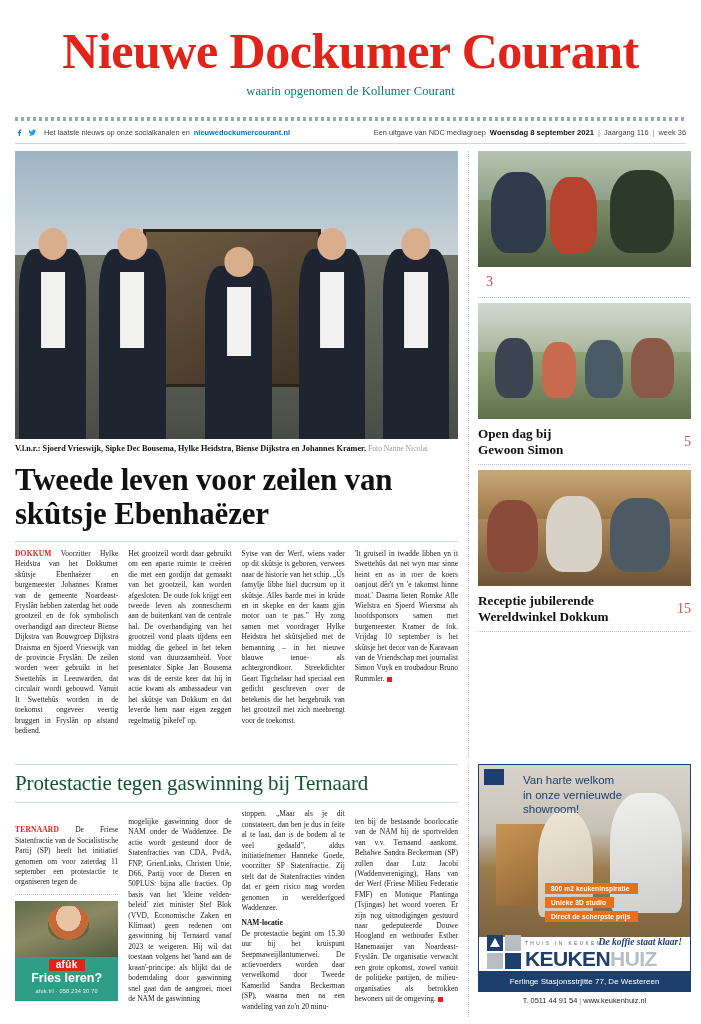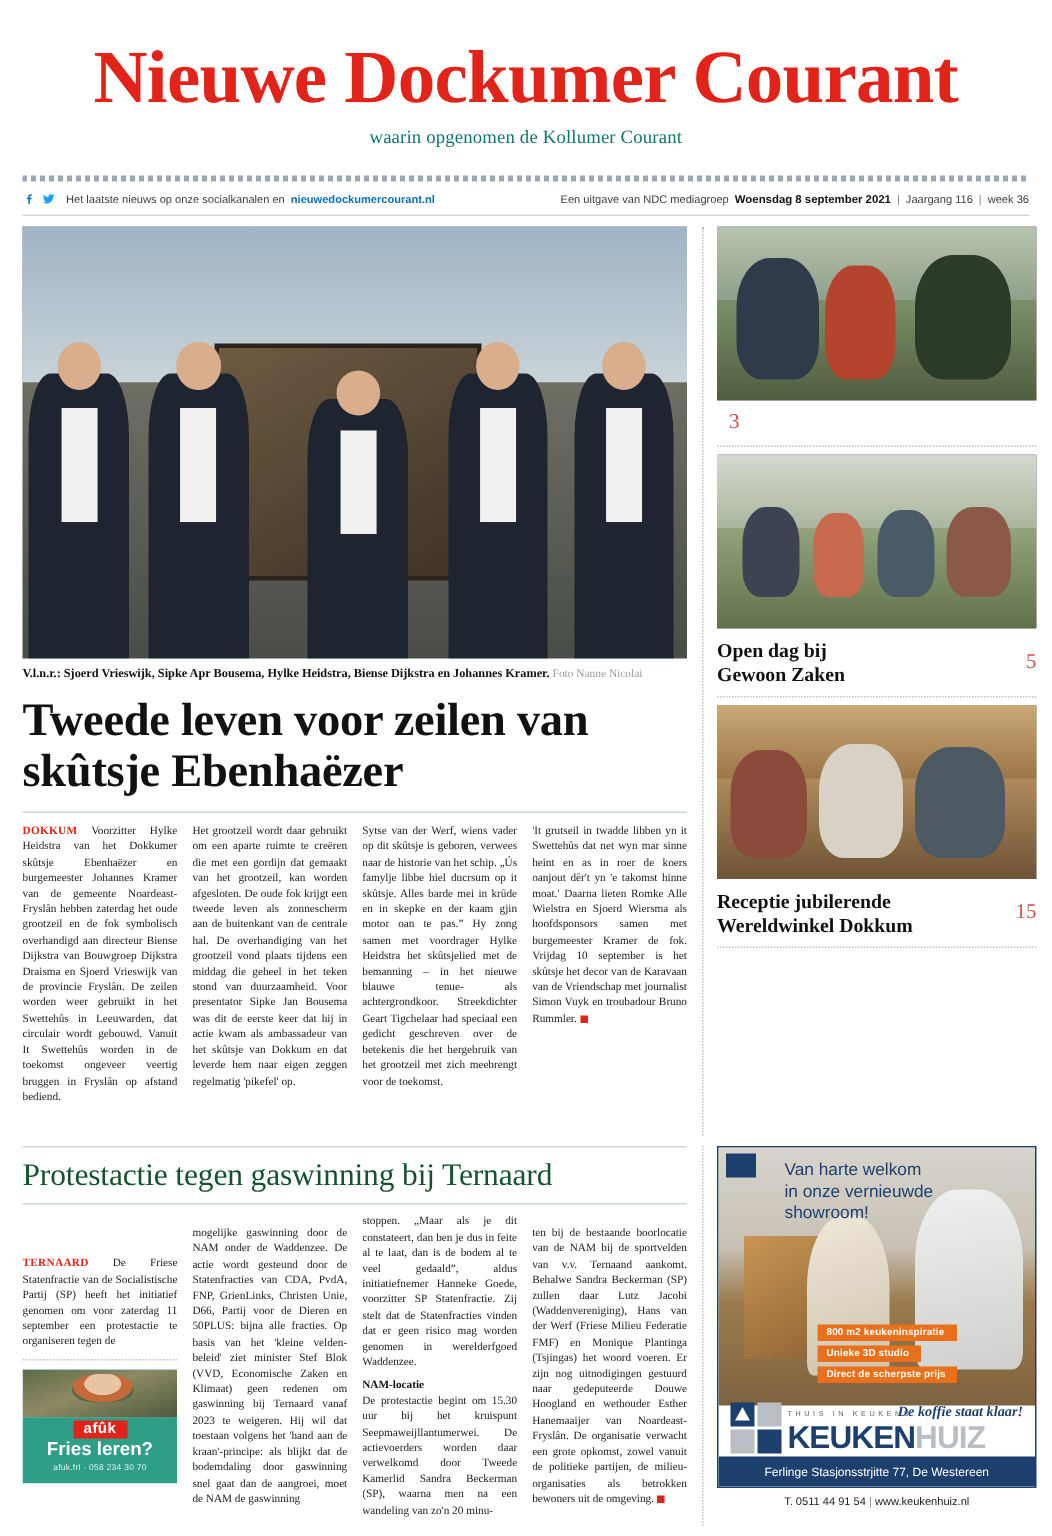--- a/index.html
+++ b/index.html
@@ -115,21 +115,21 @@
     font-weight: normal; font-size: 21px; line-height: 24px; color: #14532d; letter-spacing: -0.1px;
   }
   .bottom-rule-mid { height: 1px; background: #cfd6dc; margin: 7px 0 6px 0; }
   .bottom-cols { display: flex; gap: 10px; align-items: center; }
   .bcol { flex: 1 1 0; font-family: "Liberation Serif", serif; font-size: 7.5px; line-height: 10.4px;
           color: #1b1b1b; text-align: justify; hyphens: auto; overflow: hidden; }
   .bcol p { margin-bottom: 5px; }
 
   
   .afuk-ad { width: 100%; margin-top: 6px; border-top: 1px dotted #b9c2c9; padding-top: 6px; }
-  .afuk-box { width: 100%; height: 76px; background: #7dd3fc; position: relative; overflow: hidden; padding-left: 40px; }
+  .afuk-box { width: 100%; height: 100px; background: #7dd3fc; position: relative; overflow: hidden; padding-left: 40px; }
   .afuk-photo { position: absolute; inset: 0 0 44px 0; background: linear-gradient(160deg,#5f6b48 0%,#8d8a63 45%,#4e5a3e 100%); }
   .afuk-face { position: absolute; left: 32%; top: 10%; width: 40%; height: 60%; background: radial-gradient(ellipse at 50% 35%, #e8c4a5 0 42%, #c46a3a 43% 70%, #5b6a44 71% 100%); border-radius: 45% 45% 40% 40%; }
   .afuk-band { position: absolute; left: 0; right: 0; bottom: 0; height: 44px; background: #2f9e86; text-align: center; }
   .afuk-logo { font-family: "Liberation Sans", sans-serif; font-weight: bold; font-size: 10px; color: #fff;
                background: #e2231a; display: inline-block; padding: 1px 7px; margin-top: 2px; letter-spacing: 0.3px; }
   .afuk-tag { font-family: "Liberation Sans", sans-serif; font-weight: bold; font-size: 12.5px; color: #fff; margin-top: 2px; }
   .afuk-contact { font-family: "Liberation Sans", sans-serif; font-size: 5.6px; color: #e3f3ee; margin-top: 2px; letter-spacing: 0.2px; }
 
   
   .kh-ad { width: 100%; height: 228px; border: 1px solid #1c3f6e; position: relative; overflow: hidden; background: #fff; }
@@ -248,21 +248,21 @@
               <div class="head"></div>
               <div class="shirt"></div>
             </div>
           <div class="figure" style="left:83%;">
               <div class="head"></div>
               <div class="shirt"></div>
             </div>
         </div>
       </div>
       <div class="caption">
-        <b>V.l.n.r.: Sjoerd Vrieswijk, Sipke Apr Bousema, Hylke Heidstra, Biense Dijkstra en Johannes Kramer.</b>
+        <b>V.l.n.r.: Sjoerd Vrieswijk, Sipke Dec Bousema, Hylke Heidstra, Biense Dijkstra en Johannes Kramer.</b>
         <span class="credit">Foto Nanne Nicolai</span>
       </div>
 
       <div class="lead-headline">Tweede leven voor zeilen van skûtsje Ebenhaëzer</div>
       <div class="lead-rule"></div>
 
       <div class="article-cols">
         <div class="col">
           <p><span class="dateline">DOKKUM</span>
              <span>Voorzitter Hylke Heidstra van het Dokkumer skûtsje Ebenhaëzer en burgemeester Johannes Kramer van de gemeente Noardeast-Fryslân hebben zaterdag het oude grootzeil en de fok symbolisch overhandigd aan directeur Biense Dijkstra van Bouwgroep Dijkstra Draisma en Sjoerd Vrieswijk van de provincie Fryslân. De zeilen worden weer gebruikt in het Swettehûs in Leeuwarden, dat circulair wordt gebouwd. Vanuit It Swettehûs worden in de toekomst ongeveer veertig bruggen in Fryslân op afstand bediend.</span></p>
@@ -304,21 +304,21 @@
             <div class="t-ground" style="background:linear-gradient(180deg,#93a37a,#60714c);"></div>
             <div class="t-blob" style="left:8%;top:30%;width:18%;height:52%;background:#3b4450;"></div>
             <div class="t-blob" style="left:30%;top:34%;width:16%;height:48%;background:#c86a4e;"></div>
             <div class="t-blob" style="left:50%;top:32%;width:18%;height:50%;background:#4a5a66;"></div>
             <div class="t-blob" style="left:72%;top:30%;width:20%;height:52%;background:#8a5a46;"></div>
           </div>
         </div>
         <div class="teaser-row">
           <div class="teaser-title">
             <span>Open dag bij</span><br>
-            <span>Gewoon Zaken</span>
+            <span>Gewoon Simon</span>
           </div>
           <div class="teaser-page">5</div>
         </div>
         <div class="teaser-rule"></div>
       </div>
 
       <div class="teaser">
         <div class="teaser-photo">
           <div class="t-scene">
             <div class="t-sky" style="background:linear-gradient(180deg,#c9a877,#9d7648);"></div>

